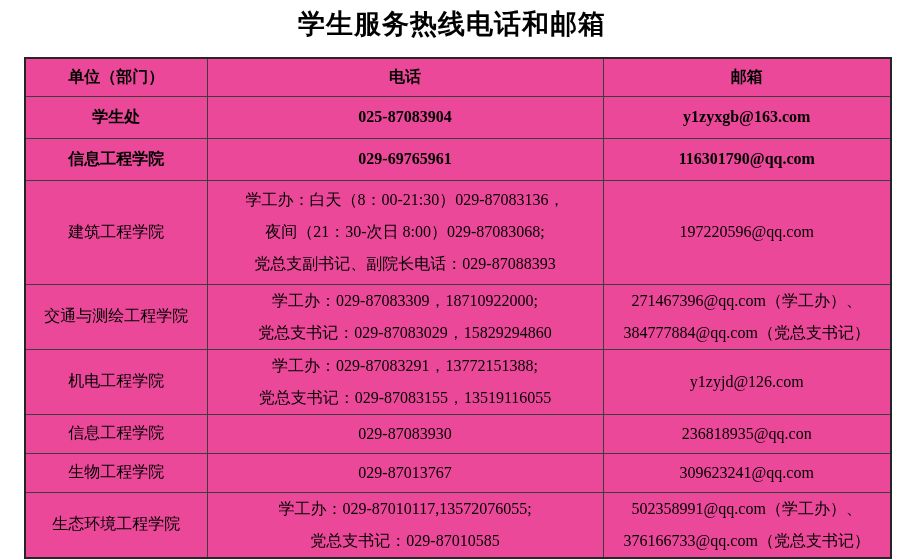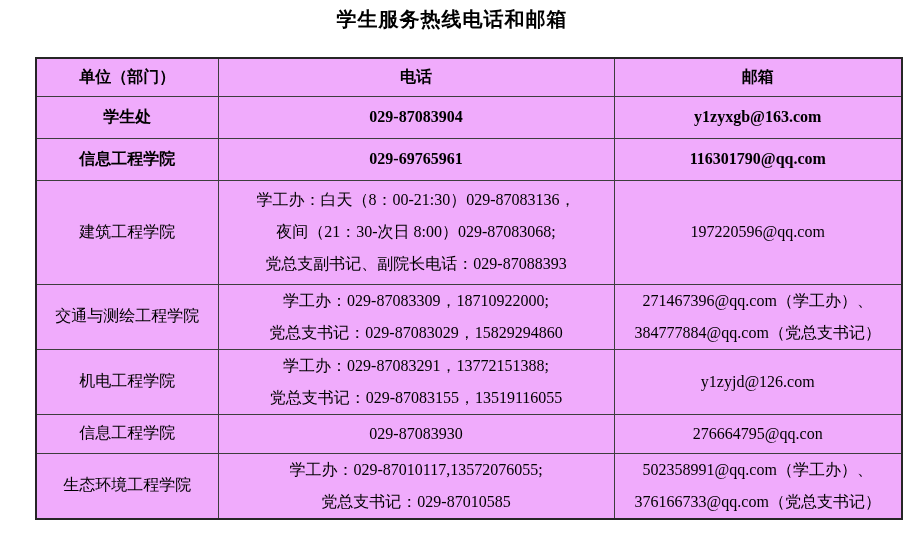--- a/index.html
+++ b/index.html
@@ -8,32 +8,32 @@
     background: #ffffff;
     font-family: "Liberation Serif", "DejaVu Serif", serif;
     color: #000000;
     overflow: hidden;
   }
   .page { position: relative; width: 904px; height: 560px; background: #ffffff; }
   .title {
     position: absolute;
     top: 6px; left: 0; width: 100%;
     text-align: center;
-    font-size: 20px;
+    font-size: 27px;
     font-weight: bold;
     letter-spacing: 1px;
     color: #000000;
   }
   table.contact-table {
     position: absolute;
-    top: 57px; left: 35px;
+    top: 57px; left: 24px;
     width: 866px;
     border-collapse: collapse;
     table-layout: fixed;
-    background: #f0abfc;
+    background: #ec4899;
   }
   table.contact-table, .contact-table th, .contact-table td {
     border: 1px solid #3d3d3d;
   }
   table.contact-table { border: 2px solid #262626; }
   .contact-table th, .contact-table td {
     text-align: center;
     vertical-align: middle;
     font-size: 16px;
     padding: 0 4px;
@@ -67,21 +67,21 @@
         <th>单位（部门）</th>
         <th>电话</th>
         <th>邮箱</th>
       </tr>
     </thead>
     <tbody>
 
       <tr class="rh-42">
         <td>学生处</td>
         <td>
-          <div class="line">029-87083904</div>
+          <div class="line">025-87083904</div>
         </td>
         <td>
           <div class="line">y1zyxgb@163.com</div>
         </td>
       </tr>
 
       <tr class="rh-42">
         <td>信息工程学院</td>
         <td>
           <div class="line">029-69765961</div>
@@ -125,24 +125,33 @@
           <div class="line">y1zyjd@126.com</div>
         </td>
       </tr>
 
       <tr class="rh-39">
         <td>信息工程学院</td>
         <td>
           <div class="line">029-87083930</div>
         </td>
         <td>
-          <div class="line">276664795@qq.con</div>
+          <div class="line">236818935@qq.con</div>
         </td>
       </tr>
 
+      <tr class="rh-39">
+        <td>生物工程学院</td>
+        <td>
+          <div class="line">029-87013767</div>
+        </td>
+        <td>
+          <div class="line">309623241@qq.com</div>
+        </td>
+      </tr>
 
       <tr class="rh-64">
         <td>生态环境工程学院</td>
         <td>
           <div class="line">学工办：029-87010117,13572076055;</div>
           <div class="line">党总支书记：029-87010585</div>
         </td>
         <td>
           <div class="line">502358991@qq.com（学工办）、</div>
           <div class="line">376166733@qq.com（党总支书记）</div>

